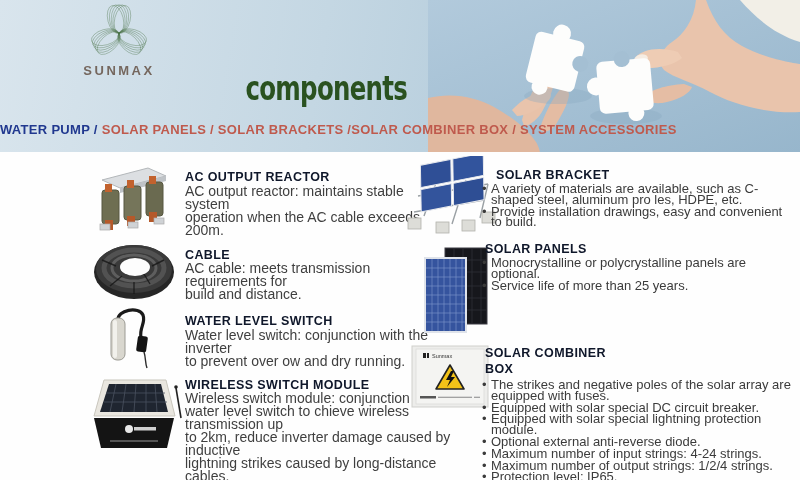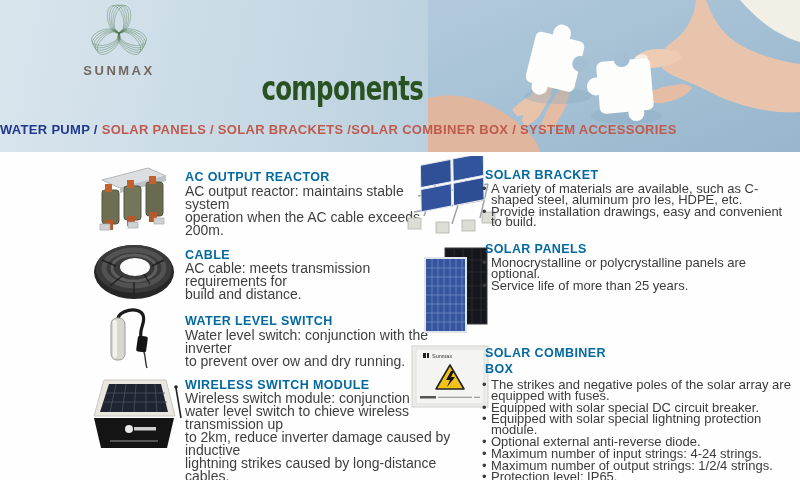--- a/index.html
+++ b/index.html
@@ -5,31 +5,31 @@
   html,body{margin:0;padding:0;}
   #page{position:relative;width:800px;height:480px;overflow:hidden;background:#fefefe;
         font-family:"Liberation Sans",sans-serif;}
   
   #top{position:absolute;left:0;top:0;width:800px;height:152px;
        background:linear-gradient(100deg,#d9e5ed 0%,#c4d7e3 40%,#aec8d9 75%,#a2bfd3 100%);}
   #photo{position:absolute;right:0;top:0;width:372px;height:152px;}
   #logo{position:absolute;left:80px;top:1px;width:78px;height:62px;}
   #brand{position:absolute;left:58px;top:63px;width:122px;text-align:center;
          font-weight:700;font-size:13px;letter-spacing:2.5px;color:#75675e;}
-  #title-wrap{position:absolute;left:230px;top:68px;width:192px;text-align:right;}
+  #title-wrap{position:absolute;left:214px;top:68px;width:192px;text-align:right;}
   #title-wrap span{display:inline-block;transform:scaleX(.72);transform-origin:center;
          font-family:"DejaVu Sans",sans-serif;font-weight:700;font-size:34px;
          letter-spacing:-1px;color:#2a5220;}
   #nav{position:absolute;left:0;top:122px;width:648px;text-align:center;
        font-weight:700;font-size:13px;letter-spacing:.3px;white-space:pre;}
   #nav .blue{color:#20388f;}
   #nav .red{color:#bf5a4d;}
   
   #main{position:absolute;left:0;top:152px;width:800px;height:328px;background:#fefefe;}
-  .heading{position:absolute;font-weight:700;font-size:12.5px;letter-spacing:.4px;color:#0369a1;}
+  .heading{position:absolute;font-weight:700;font-size:12.5px;letter-spacing:.4px;color:#0f172a;}
   .body{position:absolute;font-size:14px;line-height:13px;color:#3f3f3f;white-space:pre-line;}
   ul.bullets{position:absolute;margin:0;padding:0;list-style:none;
              font-size:13px;line-height:10.8px;color:#3b3b3b;}
   ul.bullets li{position:relative;padding-left:11px;margin:0 0 1px 0;}
   ul.bullets li::before{content:"\2022";position:absolute;left:2px;top:0;color:#3b3b3b;}
   .img{position:absolute;}
 </style>
 </head>
 <body>
 
@@ -178,21 +178,21 @@
         <rect x="22" y="28" width="31" height="22" fill="#33549c"></rect>
         <rect x="55" y="28" width="31" height="22" fill="#2e4e94"></rect>
       </g>
       <g fill="#ddddd8" stroke="#b2b2ac" stroke-width=".8">
         <rect x="4" y="62" width="13" height="11"></rect>
         <rect x="32" y="66" width="13" height="11"></rect>
         <rect x="58" y="64" width="13" height="11"></rect>
         <rect x="78" y="56" width="13" height="11"></rect>
       </g>
     </svg>
-    <div class="heading" style="left:485px;top:16px">SOLAR BRACKET</div>
+    <div class="heading" style="left:496px;top:16px">SOLAR BRACKET</div>
     <ul class="bullets" style="left:480px;top:32px;width:312px">
       <li>A variety of materials are available, such as C-shaped steel, aluminum pro les, HDPE, etc.</li>
       <li>Provide installation drawings, easy and convenient to build.</li>
     </ul>
 
     <svg class="img" style="left:417px;top:94px;width:85px;height:88px" viewBox="0 0 85 88">
       <rect x="28" y="2" width="42" height="76" fill="#16171c" stroke="#3c3d44" stroke-width="1"></rect>
       <path d="M37,3 V77 M46,3 V77 M55,3 V77 M64,3 V77" stroke="#2e3038" stroke-width=".8"></path>
       <path d="M29,14 H69 M29,26 H69 M29,40 H69 M29,52 H69 M29,64 H69" stroke="#2e3038" stroke-width=".8"></path>
       <rect x="8" y="12" width="41" height="74" fill="#35549e" stroke="#dfe3ea" stroke-width="2"></rect>

